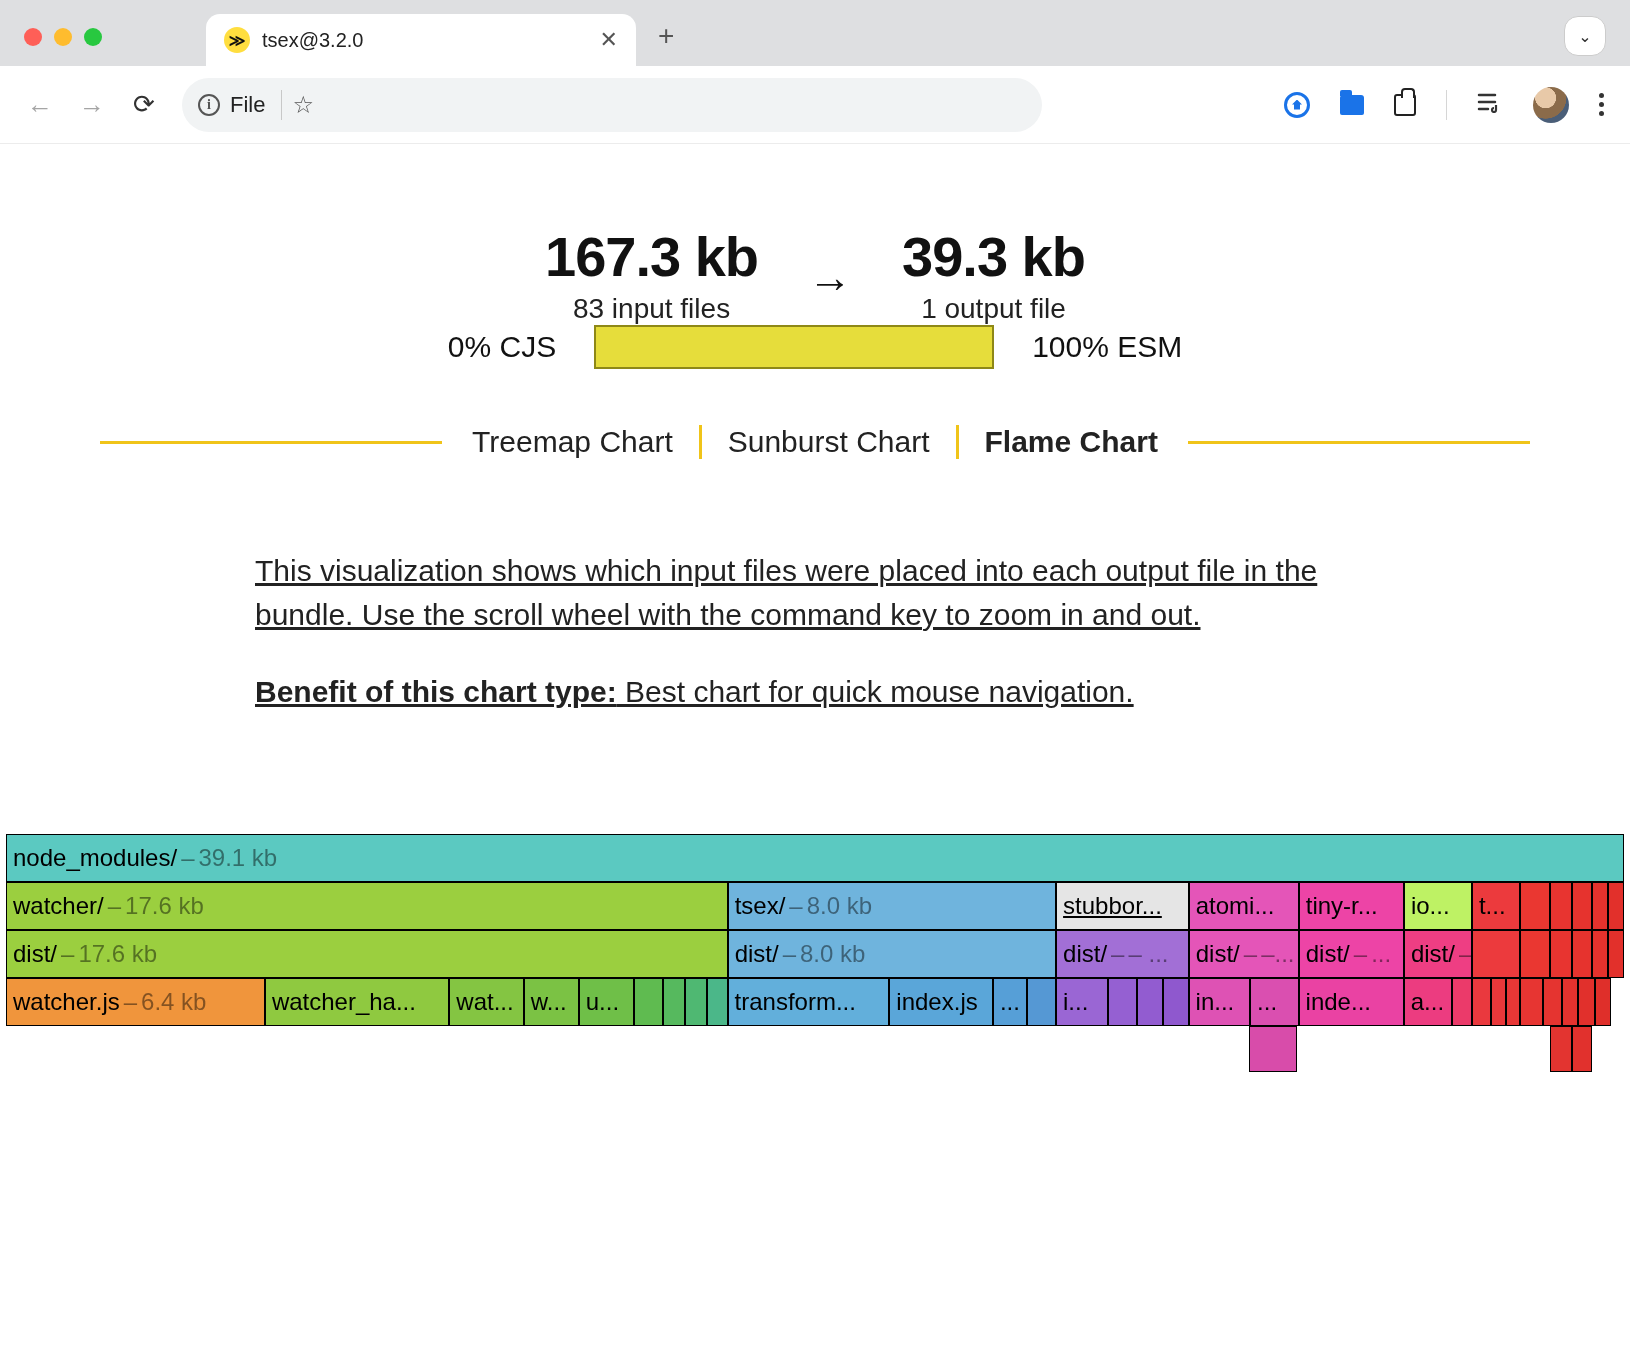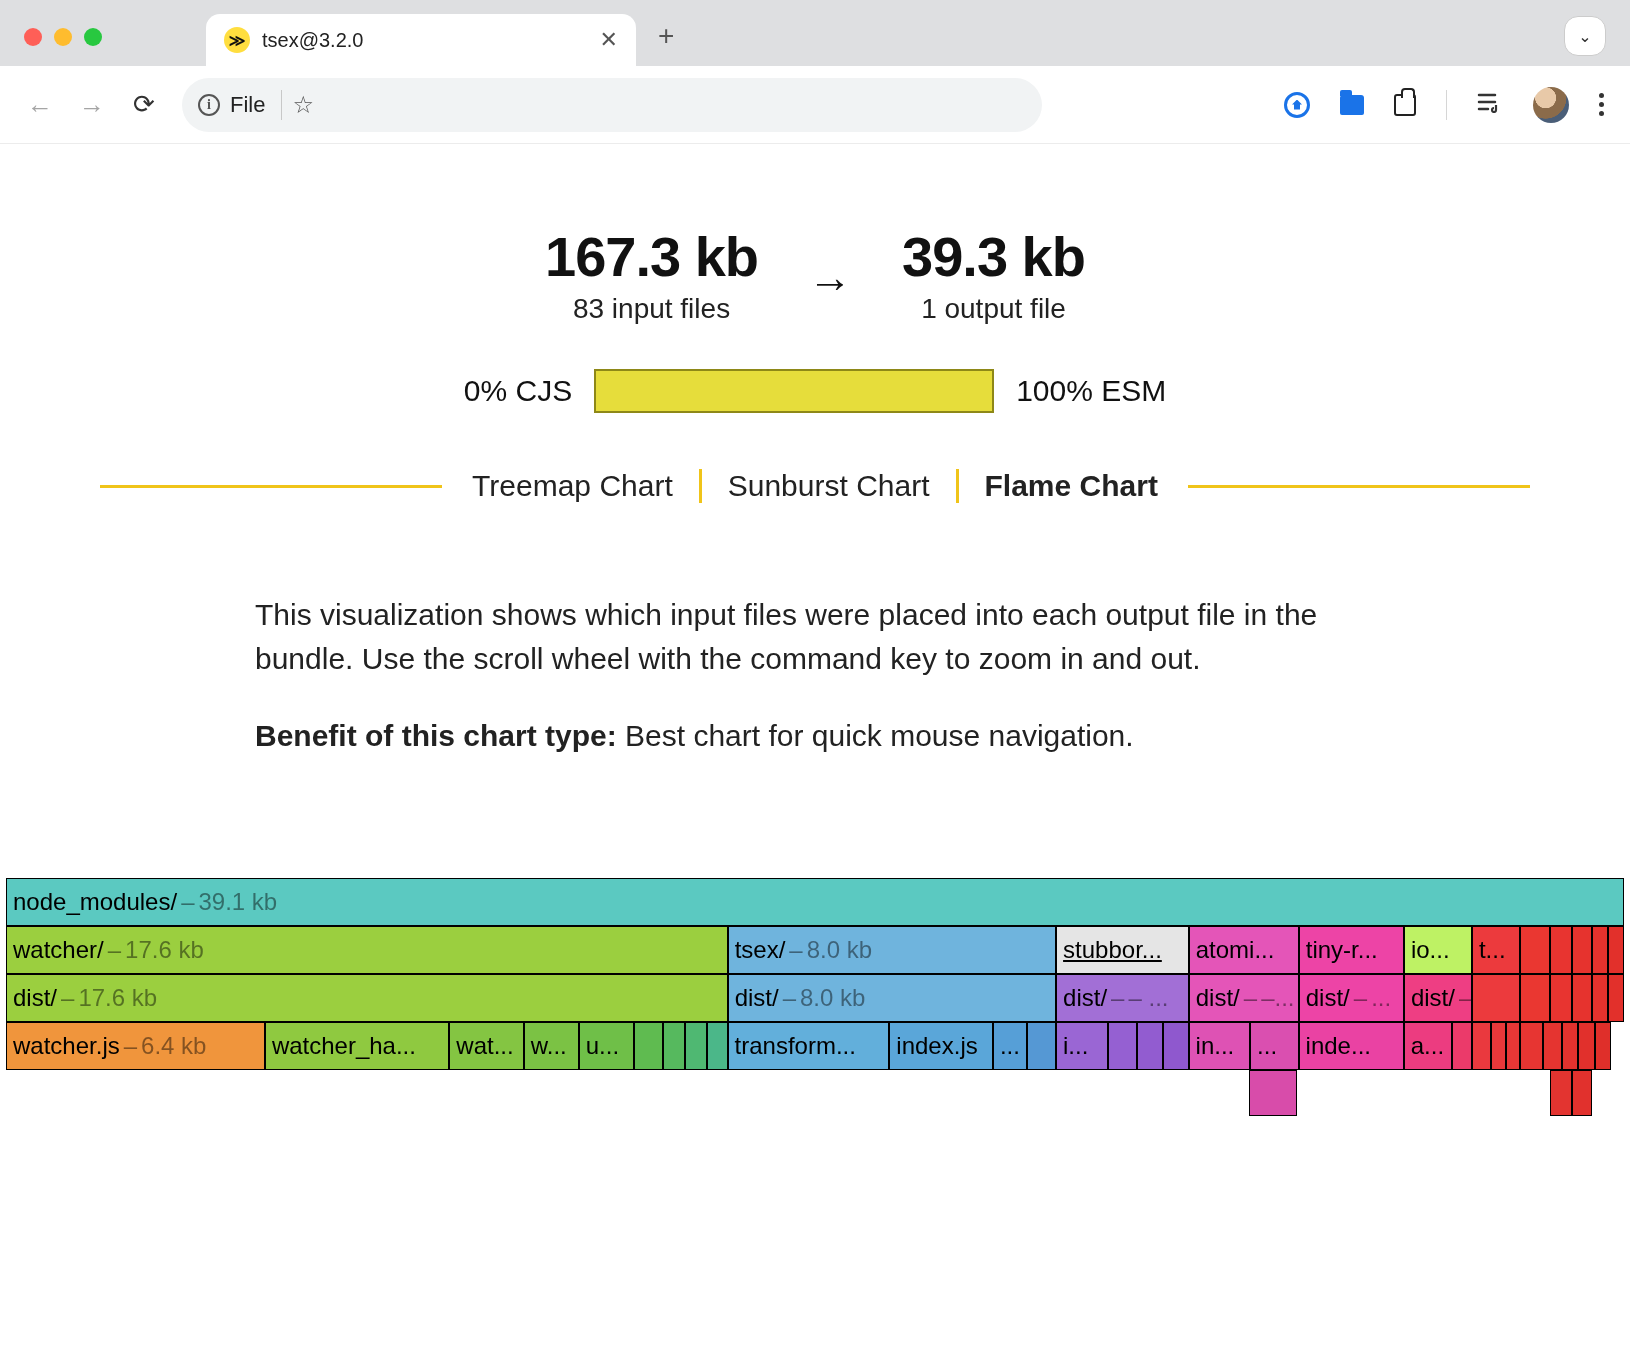--- a/index.html
+++ b/index.html
@@ -46,34 +46,34 @@
 
     
     .page { padding-top: 80px; }
 
     .stats-row { display: flex; justify-content: center; align-items: flex-end; gap: 50px; }
     .stat-block { text-align: center; }
     .stat-big { font-family: Helvetica, Arial, sans-serif; font-weight: 800; font-size: 56px; letter-spacing: -1px; color: #111; }
     .stat-sub { font-size: 28px; color: #222; margin-top: 4px; }
     .arrow-big { font-size: 44px; color: #111; align-self: center; padding-top: 4px; }
 
-    .cjs-row { display: flex; justify-content: center; align-items: center; gap: 22px; margin-top: 44px; }
+    .cjs-row { display: flex; justify-content: center; align-items: center; gap: 38px; }
     .cjs-label { font-size: 30px; color: #111; }
     .cjs-bar { width: 400px; height: 44px; background: #e6dd3b; border: 2px solid #8e8817; }
 
     .chart-tabs { display: flex; align-items: center; justify-content: center; margin-top: 56px; position: relative; }
     .chart-tabs::before, .chart-tabs::after { content: ''; flex: 1; height: 3px; background: #f0c419; }
     .chart-tabs::before { margin-left: 100px; margin-right: 30px; }
     .chart-tabs::after { margin-right: 100px; margin-left: 30px; }
     .ct-group { display: flex; align-items: center; gap: 26px; }
     .ct-item { font-size: 30px; color: #222; cursor: pointer; white-space: nowrap; }
     .ct-item.active { font-weight: 800; }
     .ct-sep { width: 3px; height: 34px; background: #f0c419; }
 
-    .desc { width: 1120px; margin: 90px auto 0; font-size: 30px; line-height: 1.45; color: #222; }
+    .desc { width: 1120px; margin: 90px auto 0; font-size: 30px; line-height: 1.45; color: #222; text-decoration: underline; }
     .desc p + p { margin-top: 34px; }
     .desc .b { font-weight: 800; }
 
     
     .flame { margin-top: 120px; padding: 0 6px; }
     .flame-title { font-size: 28px; padding: 4px 4px 6px; }
     .flame-title .ft-name { font-weight: 800; }
     .flame-title .ft-sep { color: #888; }
     .flame-title .ft-size { color: #888; }
     .flame-row { display: flex; height: 48px; text-align: center; }

